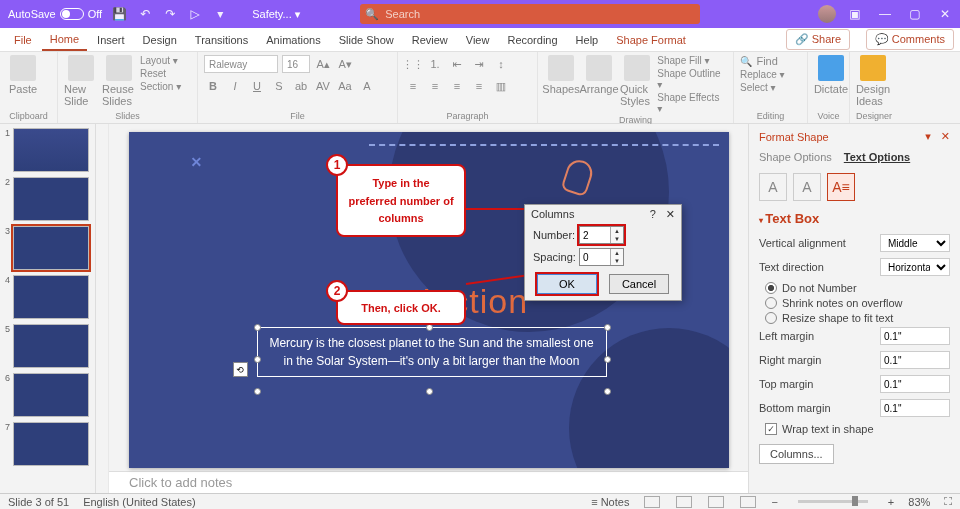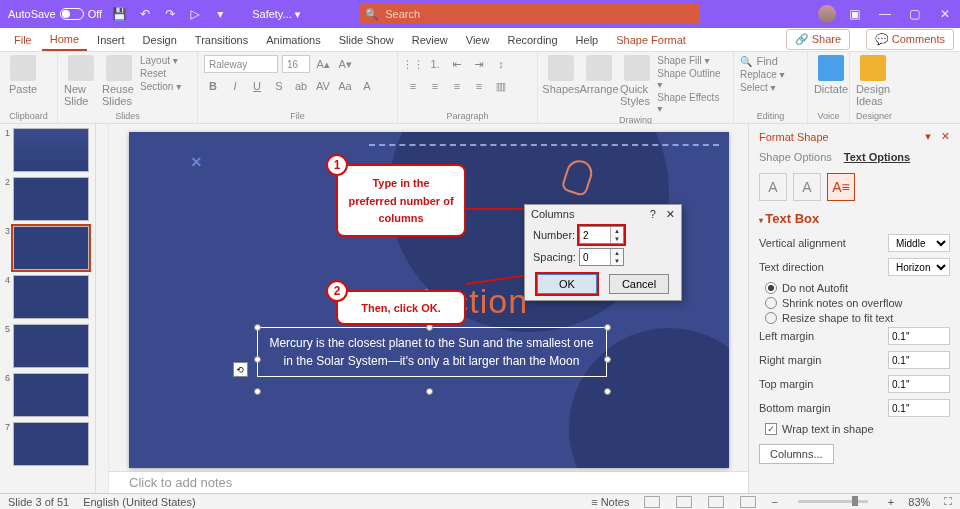--- a/index.html
+++ b/index.html
@@ -83,21 +83,21 @@
 .pane .ptitle .psp{flex:1}
 .pane .ptabs{display:flex;gap:12px;font-size:11px;color:#888;margin-bottom:10px}
 .pane .ptabs .pt.active{color:#333;font-weight:600;text-decoration:underline}
 .pane .abuttons{display:flex;gap:6px;margin-bottom:10px}
 .pane .abuttons .ab{width:28px;height:28px;border:1px solid #ccc;display:flex;align-items:center;justify-content:center;font-size:14px;color:#888}
 .pane .abuttons .ab.sel{border-color:#c43e1c;background:#fde8e2;color:#c43e1c}
 .pane .sect{color:#c43e1c;font-size:13px;margin:4px 0 8px;font-weight:700}
 .pane .sect::before{content:"▾ ";font-size:8px}
 .pane .frow{display:flex;align-items:center;margin-bottom:6px;font-size:11px}
 .pane .frow .flab{flex:1}
-.pane .frow select,.pane .frow .spin2{width:62px;height:18px;border:1px solid #ccc;background:#fff;font-size:10px;padding:0 3px}
+.pane .frow select,.pane .frow .spin2{width:70px;height:18px;border:1px solid #ccc;background:#fff;font-size:10px;padding:0 3px}
 .pane .radio,.pane .check{display:flex;align-items:center;gap:5px;margin:3px 0 3px 6px;font-size:11px}
 .pane .radio::before{content:"";width:10px;height:10px;border:1px solid #888;border-radius:50%}
 .pane .radio.sel::before{background:radial-gradient(#444 40%,#fff 45%)}
 .pane .check::before{content:"";width:10px;height:10px;border:1px solid #888}
 .pane .check.sel::before{content:"✓";font-size:9px;text-align:center;line-height:10px;background:#fff}
 .pane .cbtn{margin-top:6px;padding:3px 10px;border:1px solid #bbb;background:#fff;font-size:11px;display:inline-block}
 .statusbar{height:16px;background:#f3f3f3;border-top:1px solid #ccc;display:flex;align-items:center;padding:0 8px;font-size:10px;color:#555;gap:14px}
 .statusbar .ssp{flex:1}
 .statusbar .vbtn{width:16px;height:12px;border:1px solid #aaa;margin:0 1px}
 .statusbar .slider{width:70px;height:3px;background:#ccc;position:relative;margin:0 6px}
@@ -350,21 +350,21 @@
     </div>
     <div class="sect">Text Box</div>
     <div class="frow">
         <span class="flab">Vertical alignment</span>
         <select><option>Middle</option></select>
       </div>
     <div class="frow">
         <span class="flab">Text direction</span>
         <select><option>Horizontal</option></select>
       </div>
-    <div class="radio sel">Do not Autofit</div>
+    <div class="radio sel">Do not Number</div>
     <div class="radio">Shrink notes on overflow</div>
     <div class="radio">Resize shape to fit text</div>
     <div class="frow">
         <span class="flab">Left margin</span>
         <input class="spin2" value="0.1&quot;" style="">
       </div>
     <div class="frow">
         <span class="flab">Right margin</span>
         <input class="spin2" value="0.1&quot;" style="">
       </div>

